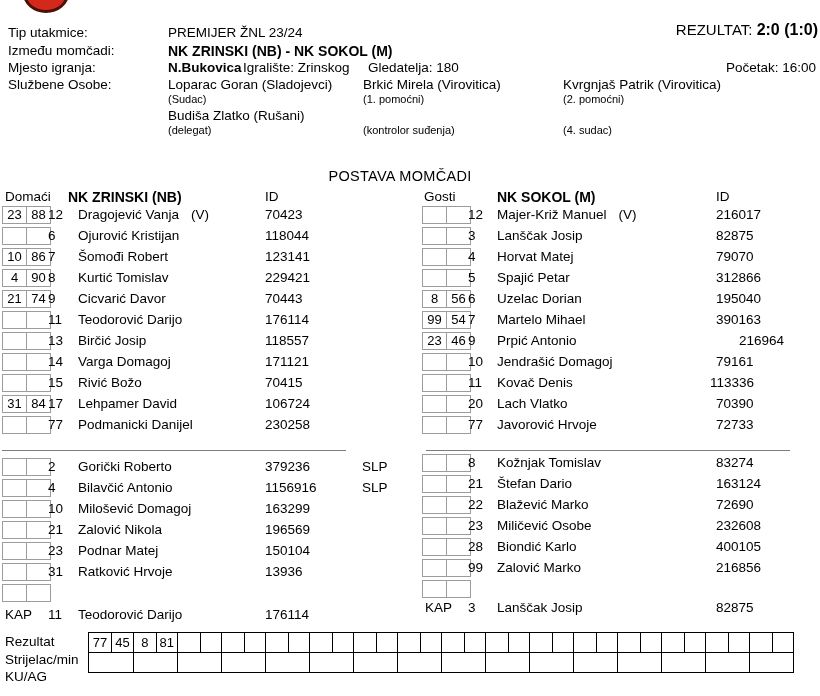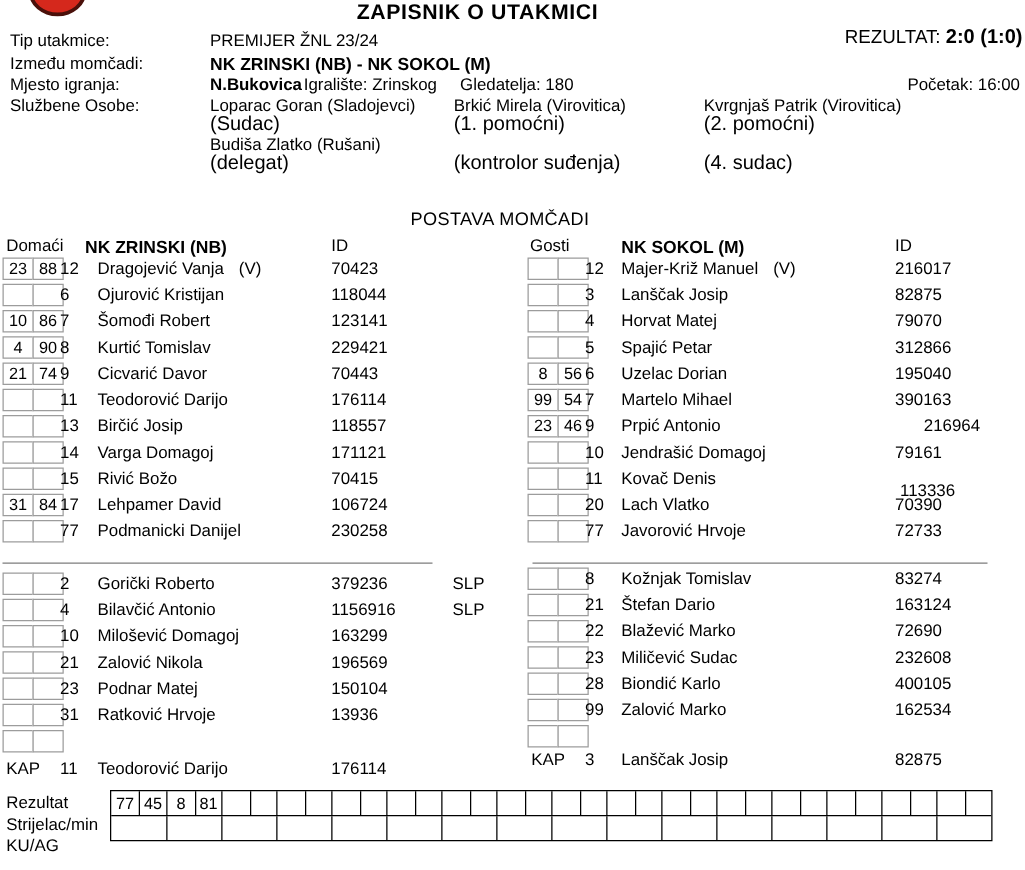--- a/index.html
+++ b/index.html
@@ -1,21 +1,21 @@
 <!DOCTYPE html>
 <html><head>
 <meta charset="utf-8">
 <style>
   html,body{margin:0;padding:0;background:#fff;}
   #page{position:relative;width:820px;height:696px;overflow:hidden;background:#fff;
         font-family:"Liberation Sans",sans-serif;color:#000;}
   .abs{position:absolute;}
   .b{font-weight:bold;}
   .fs{font-size:13.5px;line-height:16px;white-space:nowrap;}
-  .sm{font-size:16px;line-height:13px;white-space:nowrap;text-align:right;}
+  .sm{font-size:11px;line-height:13px;white-space:nowrap;text-align:right;}
 
   
   #logo{left:23px;top:-26px;width:40px;height:33px;background:#d5281c;
         border:3px solid #4a100a;border-radius:50%;}
 
   
   #title{left:0;top:0;width:764px;text-align:center;font-size:17px;font-weight:bold;letter-spacing:.5px;}
   #rezultat{top:21px;right:2px;font-size:15px;white-space:nowrap;}
   #rezultat .val{font-weight:bold;font-size:16px;}
 
@@ -60,21 +60,20 @@
   .sg-half{width:50%;height:100%;display:flex;align-items:center;justify-content:center;box-sizing:border-box;}
   .sg-half + .sg-half{border-left:1px solid #000;}
 </style>
 </head>
 <body>
 
 <div id="page">
 
   <div id="logo" class="abs"></div>
 
-  <div id="title" class="abs">ZAPISNIK O UTAKMICI</div>
 
   <div id="rezultat" class="abs">
     <span>REZULTAT:</span>
     <span class="val">2:0 (1:0)</span>
   </div>
 
   <div class="abs fs lbl" style="top:25px">Tip utakmice:</div>
   <div class="abs fs val" style="top:25px">PREMIJER ŽNL 23/24</div>
 
   <div class="abs fs lbl" style="top:43px">Između momčadi:</div>
@@ -295,21 +294,21 @@
         <span class="cb b2"></span>
         <span class="num">10</span>
         <span class="pname" style="left: 75px;"><span>Jendrašić Domagoj</span></span>
         <span class="pid" style="left: 294px;">79161</span>
       </div>
       <div class="prow" style="top: 187px;">
         <span class="cb b1"></span>
         <span class="cb b2"></span>
         <span class="num">11</span>
         <span class="pname" style="left: 75px;"><span>Kovač Denis</span></span>
-        <span class="pid" style="left: 298px; margin-top: 10px;">113336</span>
+        <span class="pid" style="left: 288px;">113336</span>
       </div>
       <div class="prow" style="top: 208px;">
         <span class="cb b1"></span>
         <span class="cb b2"></span>
         <span class="num">20</span>
         <span class="pname" style="left: 75px;"><span>Lach Vlatko</span></span>
         <span class="pid" style="left: 294px;">70390</span>
       </div>
       <div class="prow" style="top: 229px;">
         <span class="cb b1"></span>
@@ -337,36 +336,36 @@
         <span class="cb b1"></span>
         <span class="cb b2"></span>
         <span class="num">22</span>
         <span class="pname" style="left: 75px;"><span>Blažević Marko</span></span>
         <span class="pid" style="left: 294px;">72690</span>
       </div>
       <div class="prow" style="top: 330px;">
         <span class="cb b1"></span>
         <span class="cb b2"></span>
         <span class="num">23</span>
-        <span class="pname" style="left: 75px;"><span>Miličević Sudac</span></span>
+        <span class="pname" style="left: 75px;"><span>Miličević Osobe</span></span>
         <span class="pid" style="left: 294px;">232608</span>
       </div>
       <div class="prow" style="top: 351px;">
         <span class="cb b1"></span>
         <span class="cb b2"></span>
         <span class="num">28</span>
         <span class="pname" style="left: 75px;"><span>Biondić Karlo</span></span>
         <span class="pid" style="left: 294px;">400105</span>
       </div>
       <div class="prow" style="top: 372px;">
         <span class="cb b1"></span>
         <span class="cb b2"></span>
         <span class="num">99</span>
         <span class="pname" style="left: 75px;"><span>Zalović Marko</span></span>
-        <span class="pid" style="left: 294px;">162534</span>
+        <span class="pid" style="left: 294px;">216856</span>
       </div>
       <div class="prow" style="top: 393px;">
         <span class="cb b1"></span>
         <span class="cb b2"></span>
       </div>
       <div class="prow" style="top: 412px;">
         <span class="kap-label">KAP</span>
         <span class="num">3</span>
         <span class="pname" style="left: 75px;">Lanščak Josip</span>
         <span class="pid" style="left: 294px;">82875</span>

